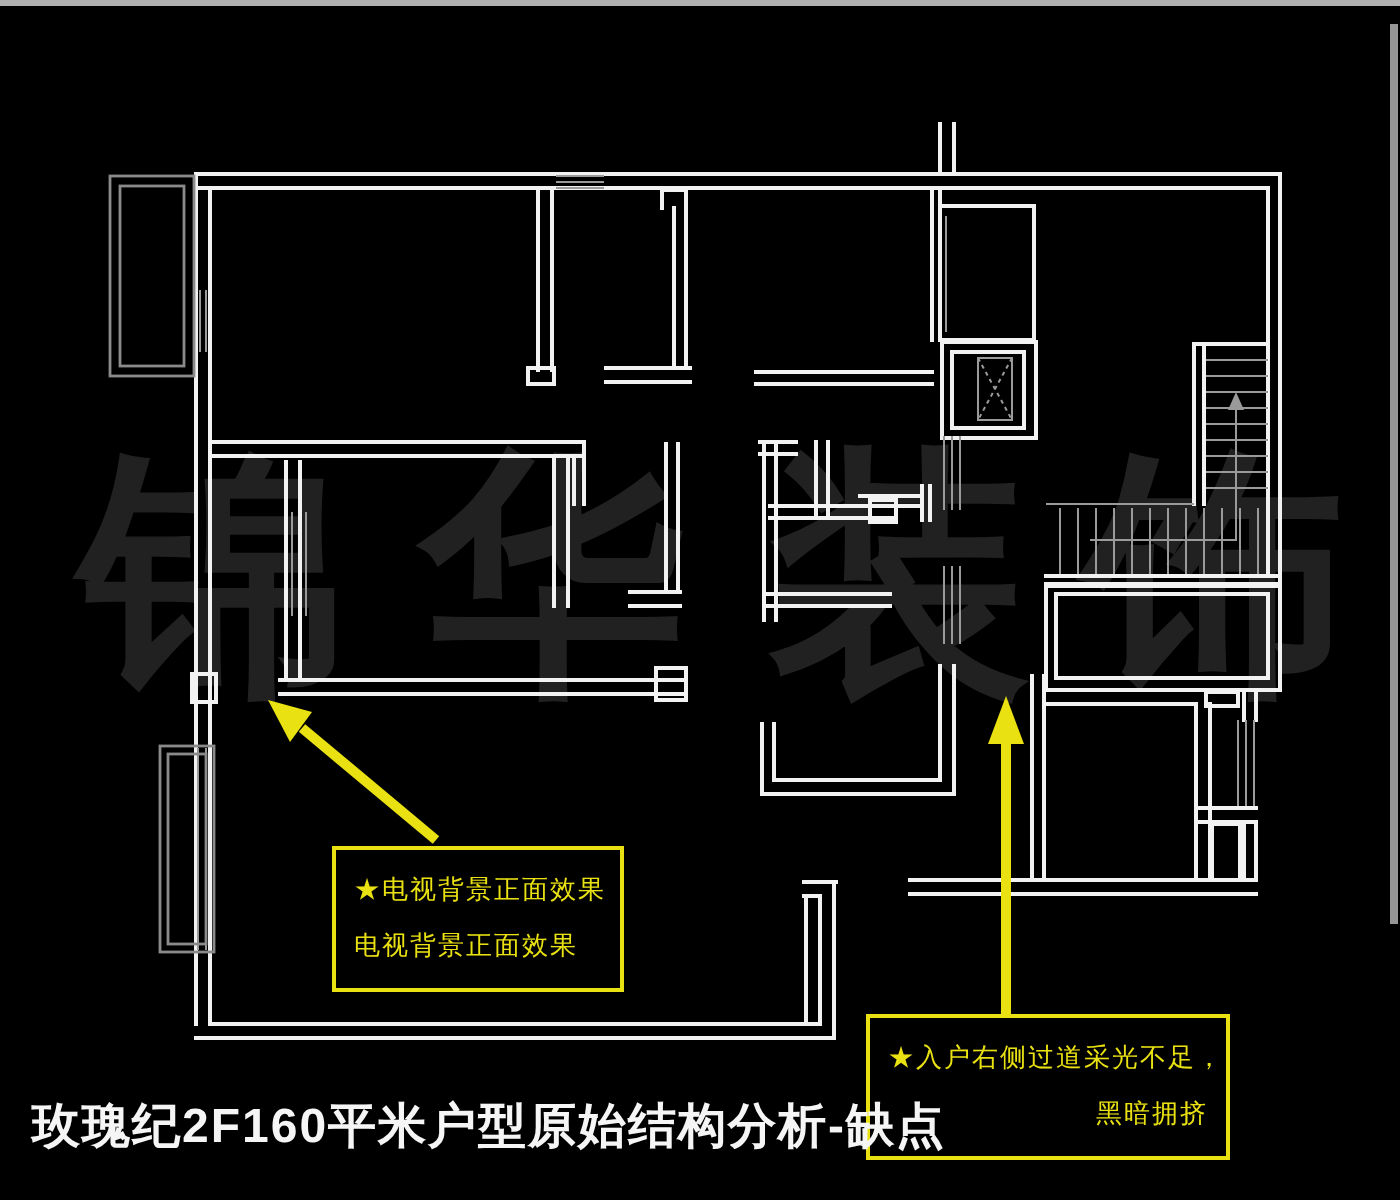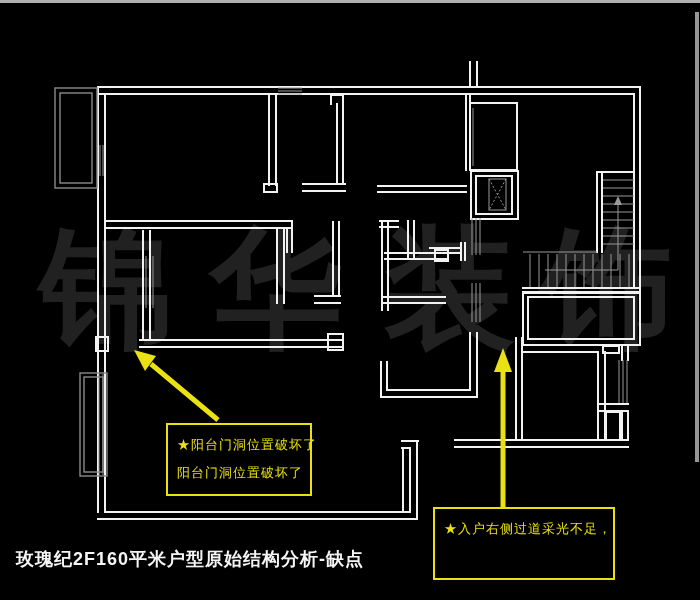--- a/index.html
+++ b/index.html
@@ -40,21 +40,21 @@
   .callout{
     position:absolute;z-index:3;border:2px solid var(--annotation-yellow);
     background:rgba(0,0,0,.55);color:var(--annotation-yellow);
     font-size:13px;line-height:28px;padding:6px 9px 5px 9px;white-space:nowrap;
   }
   .callout .line{letter-spacing:1px;}
   .co-1{left:166px;top:423px;width:124px;height:58px;}
   .co-2{left:433px;top:507px;width:160px;height:58px;text-align:right;}
   .page-title{
     position:absolute;left:16px;top:547px;z-index:4;color:var(--title-text);
-    font-size:18px;font-weight:bold;letter-spacing:1px;
+    font-size:24px;font-weight:bold;letter-spacing:1px;
   }
 </style>
 </head>
 <body>
 
 <div class="stage">
 
   <div class="strip-top"></div>
   <div class="strip-right"></div>
 
@@ -161,21 +161,22 @@
       <line class="y-line" x1="218" y1="420" x2="151" y2="364"></line>
       <polygon class="y-fill" points="134,350 156,356 145,371"></polygon>
     </g>
     <g>
       <line class="y-line" x1="503" y1="507" x2="503" y2="368"></line>
       <polygon class="y-fill" points="503,348 494,372 512,372"></polygon>
     </g>
   </svg>
 
   <div class="callout co-1">
-    <div class="line">★阳台门洞位置破坏了</div>
-    <div class="line">阳台门洞位置破坏了</div>
+    <div class="line">★电视背景正面效果</div>
+    <div class="line">电视背景正面效果</div>
   </div>
   <div class="callout co-2">
     <div class="line">★入户右侧过道采光不足，</div>
+    <div class="line">黑暗拥挤</div>
   </div>
 
   <div class="page-title">玫瑰纪2F160平米户型原始结构分析-缺点</div>
 </div>
 
 </body></html>

